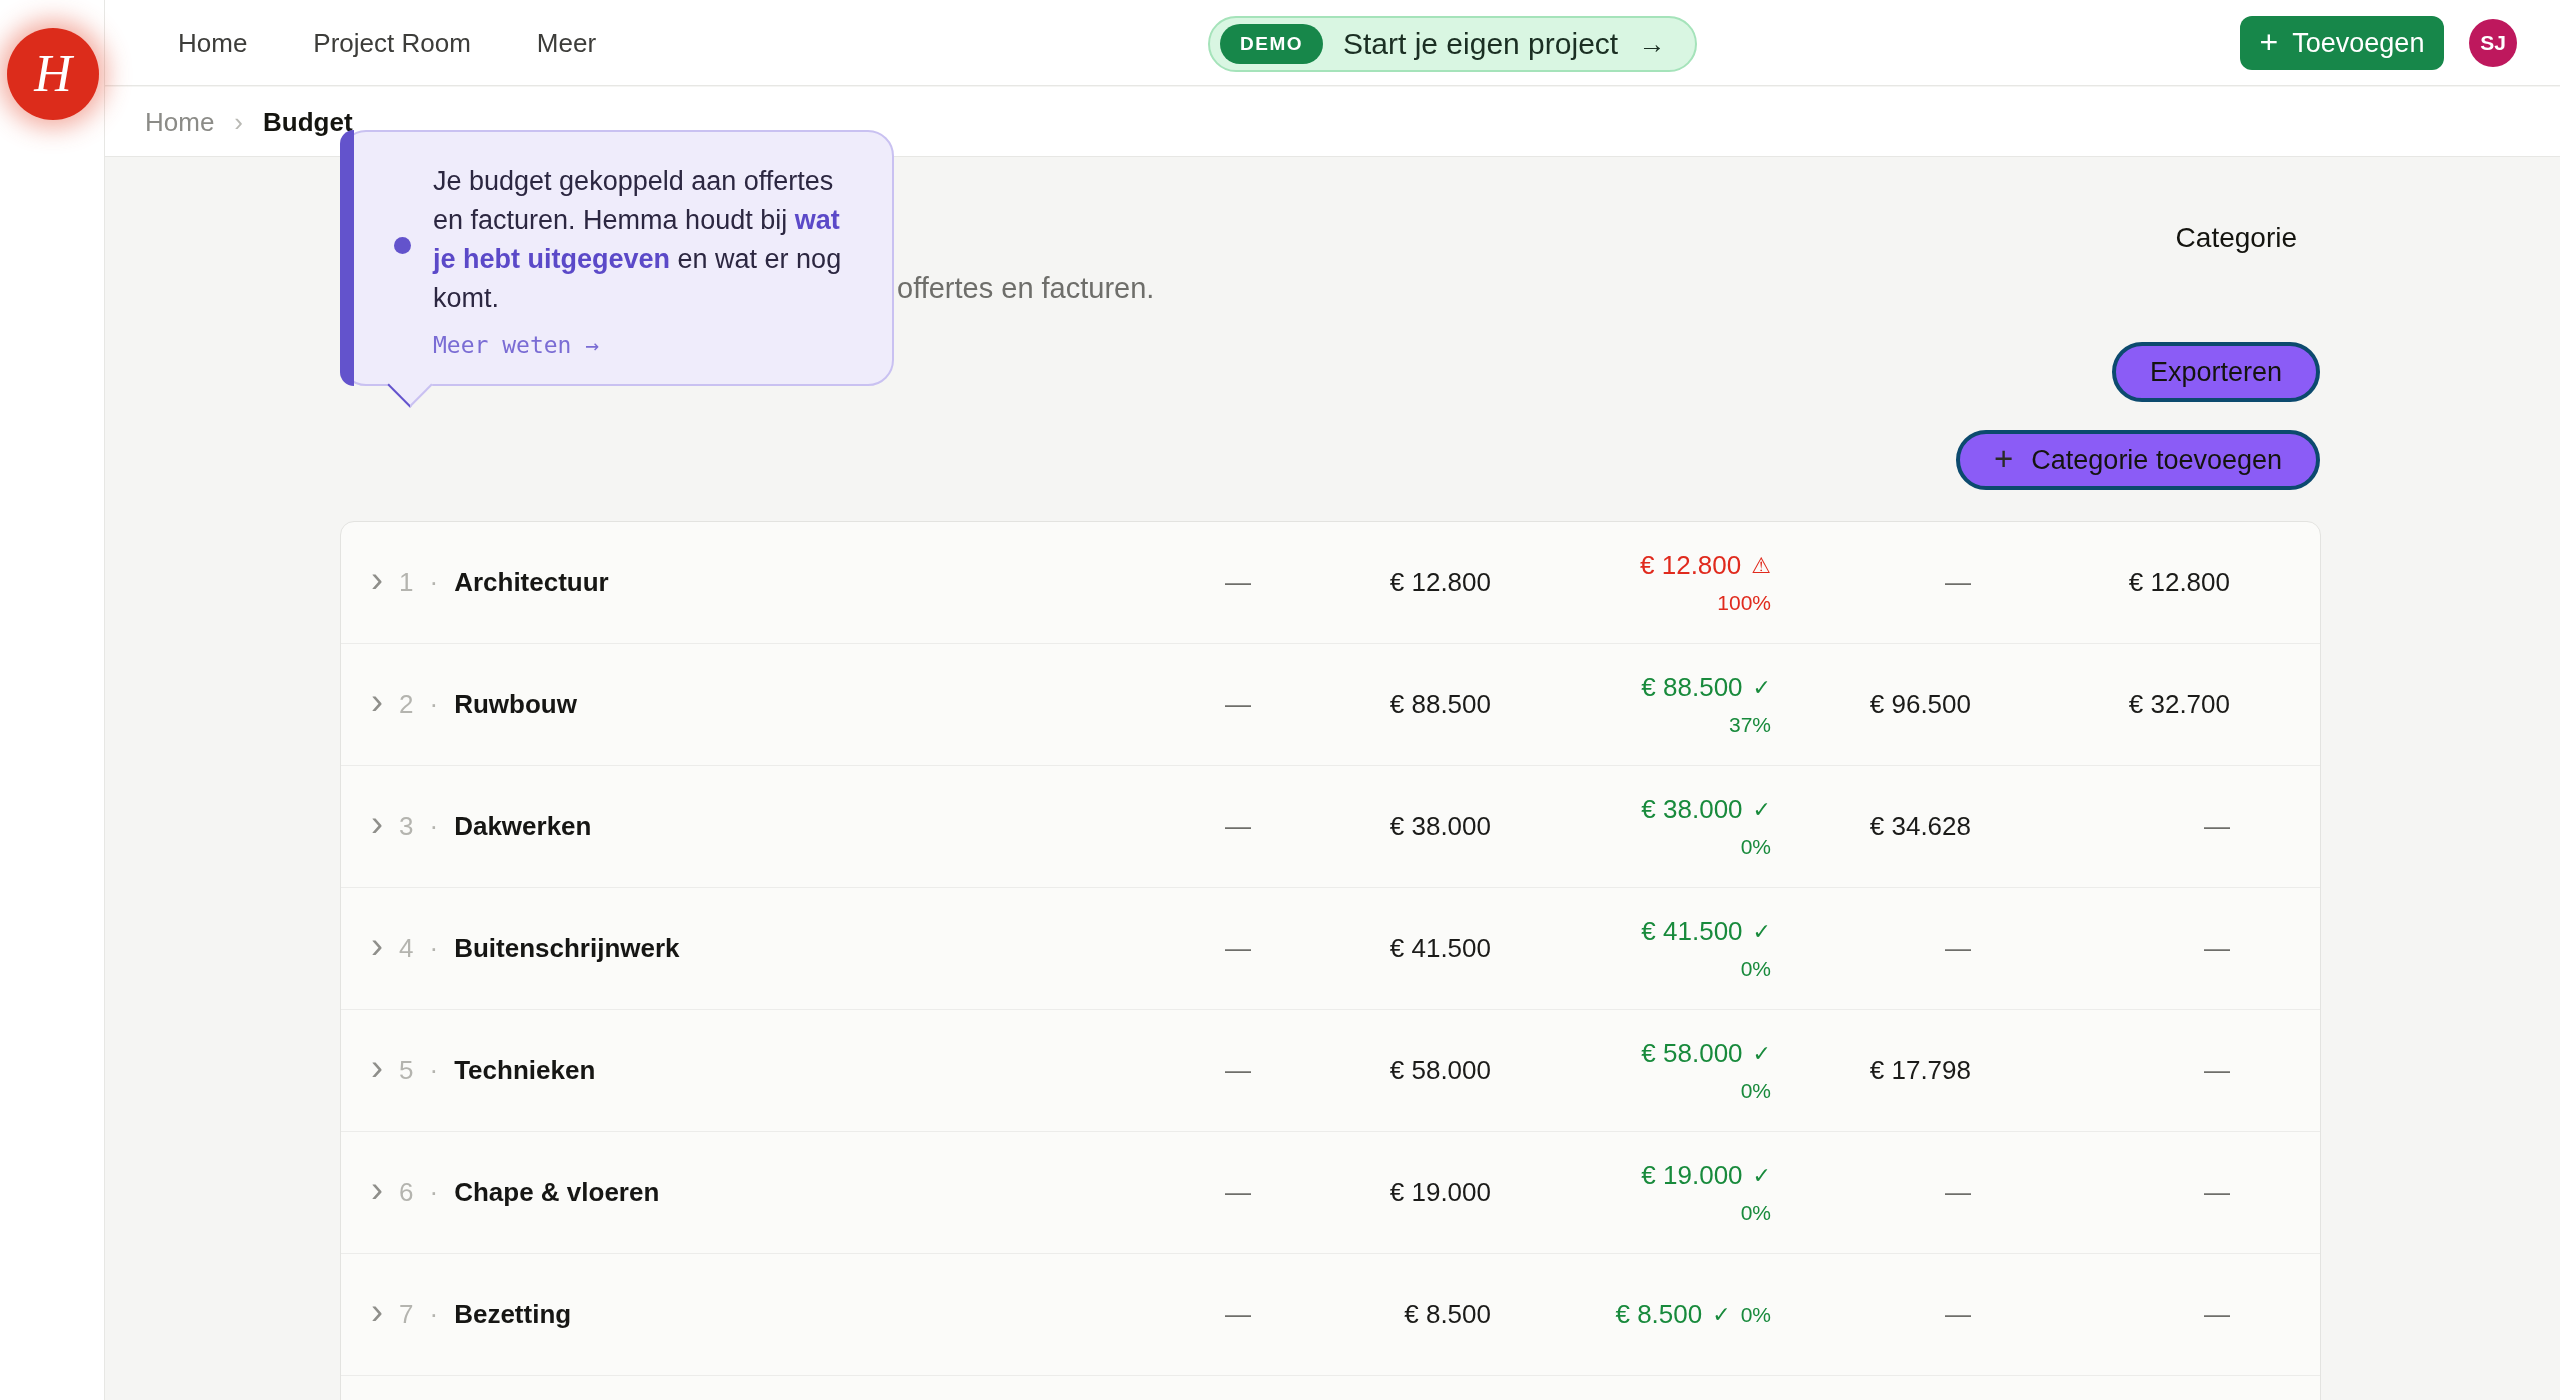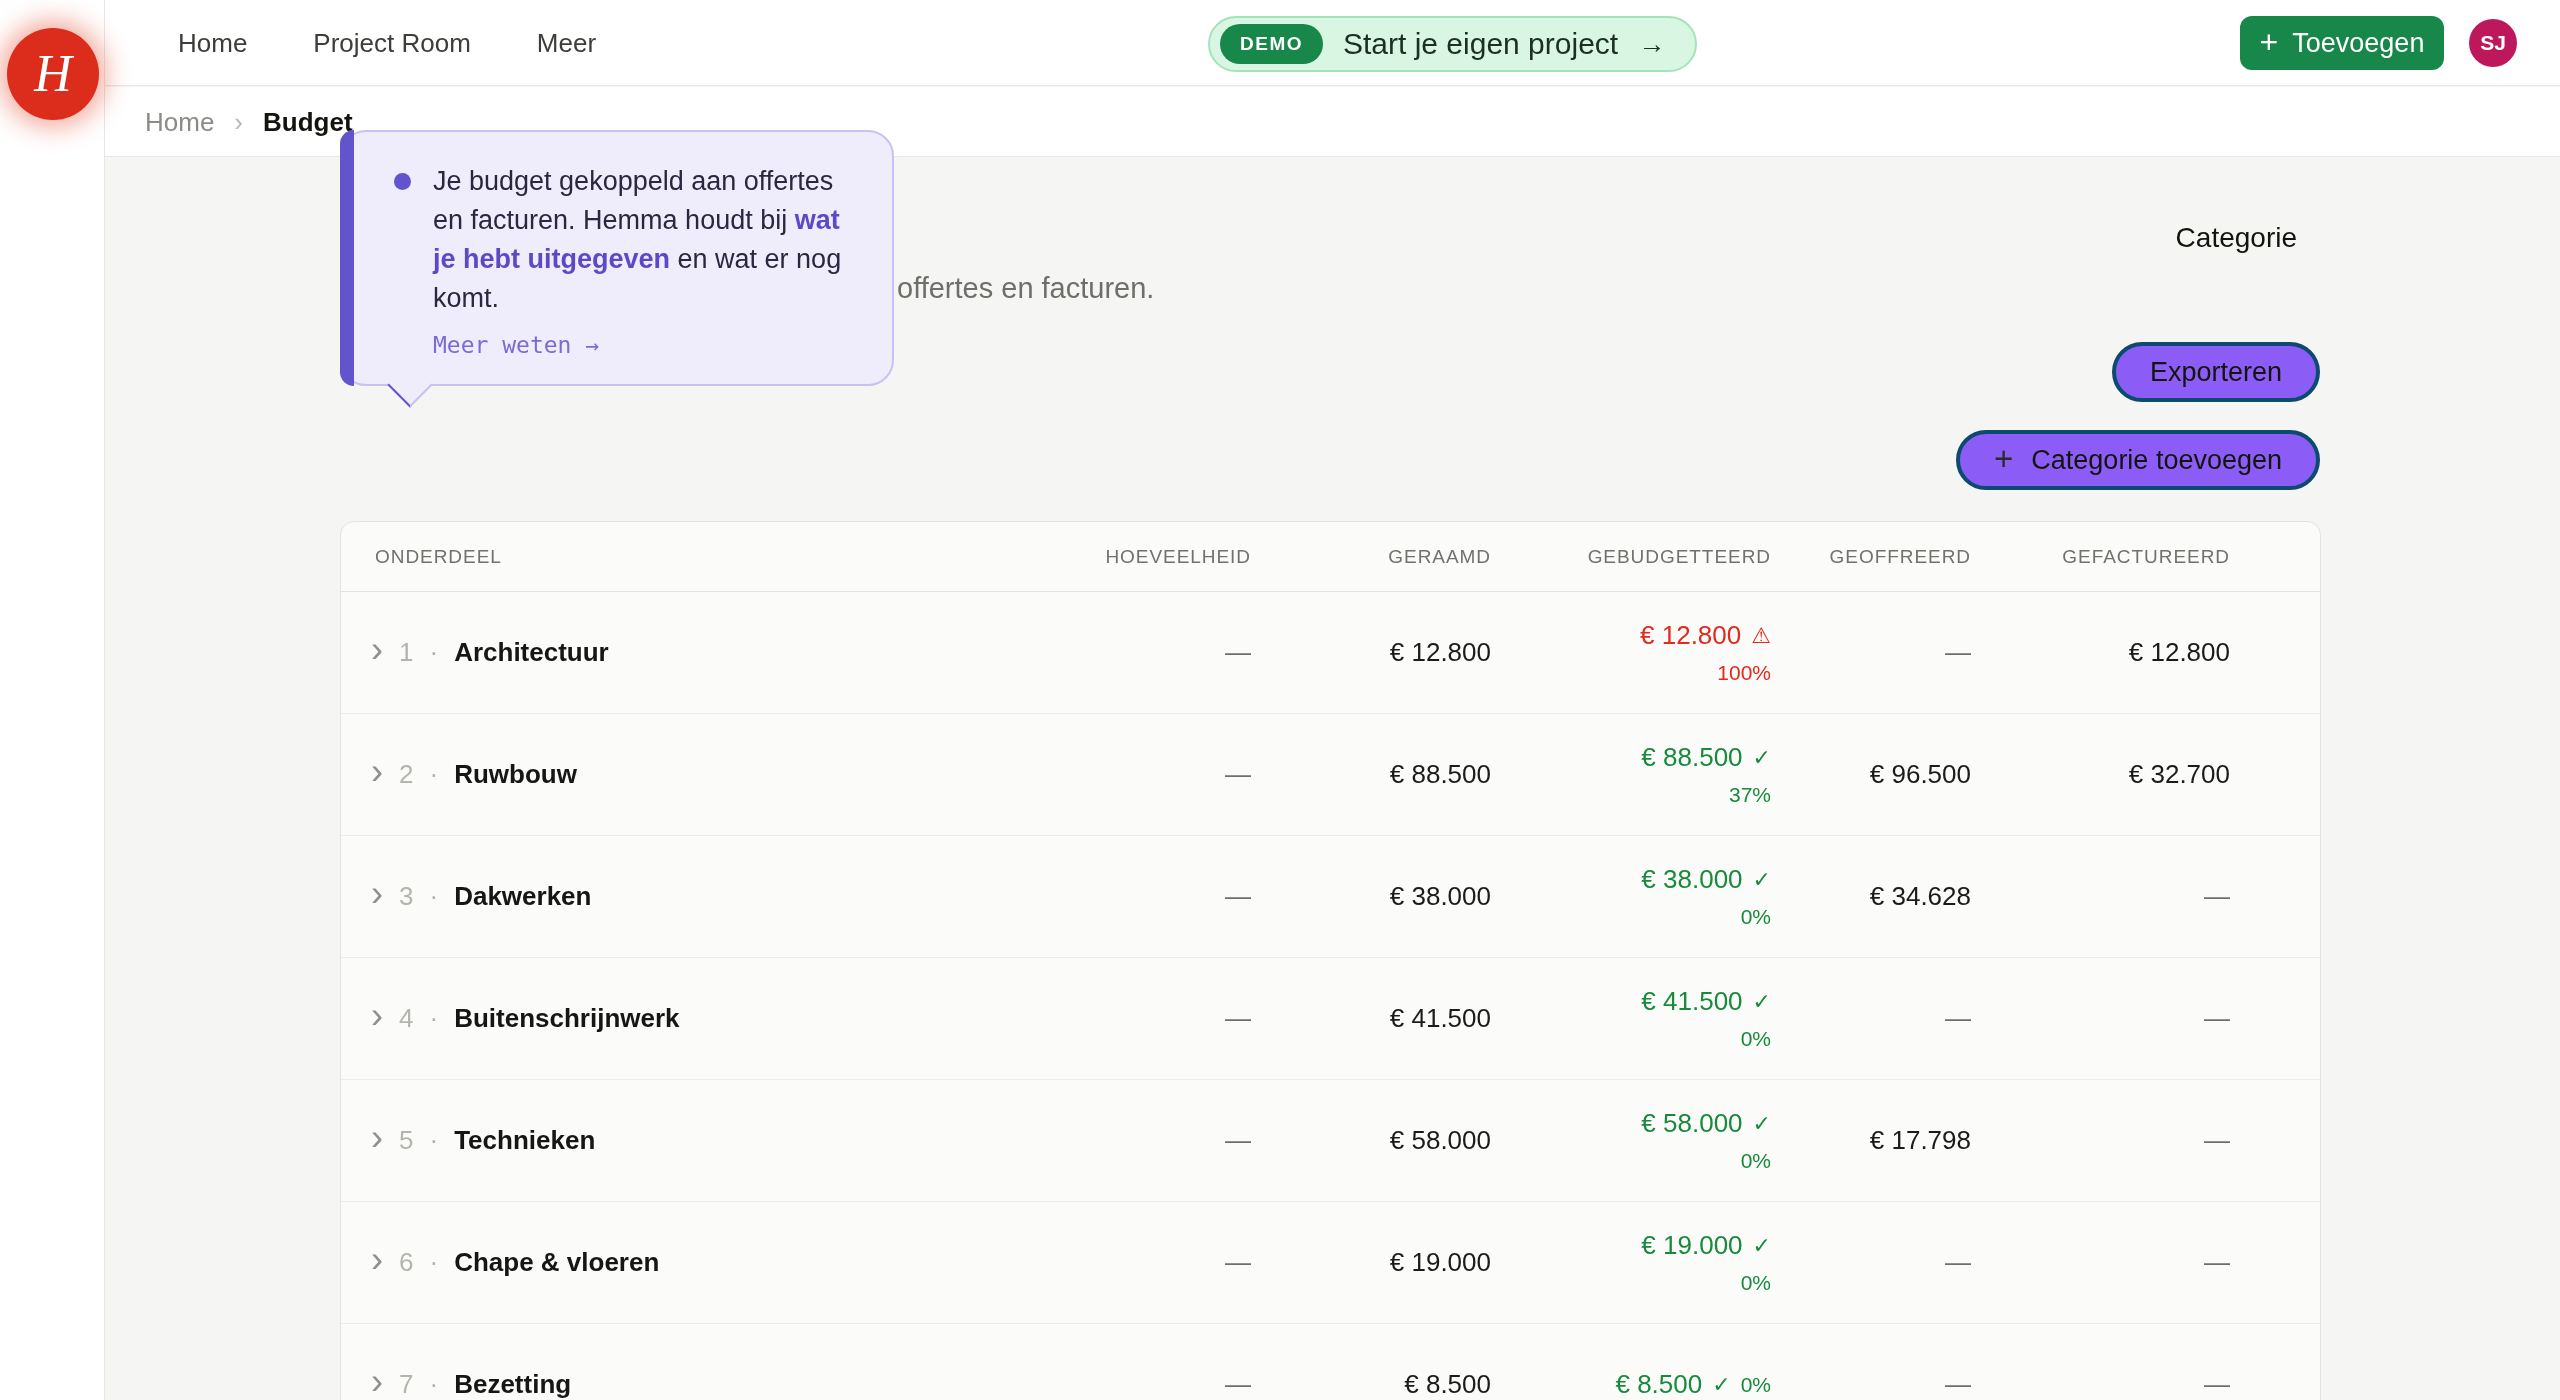--- a/index.html
+++ b/index.html
@@ -57,21 +57,21 @@
 
   
   .tooltip { position:absolute; left:340px; top:130px; width:554px; min-height:213px;
     background:#efecfb; border:2px solid #c9c1f1; border-radius:26px; z-index:40;
     padding:30px 40px 26px 40px; }
   .tooltip::before { content:""; position:absolute; left:-2px; top:-2px; bottom:-2px; width:14px;
     background:#6353cc; border-radius:26px 0 0 26px; }
   .tooltip-pointer { position:absolute; left:52px; bottom:-17px; width:32px; height:32px;
     background:#efecfb; border-right:2px solid #c9c1f1; border-bottom:2px solid #6353cc;
     transform:rotate(45deg); }
-  .tooltip-row { display:flex; gap:22px; }
+  .tooltip-row { display:flex; gap:22px;align-items:center; }
   .tooltip-bullet { flex:0 0 auto; width:17px; height:17px; border-radius:50%;
     background:#6353cc; margin-top:11px; margin-left:12px; }
   .tooltip-text { font-size:27px; line-height:39px; color:#2c2741; }
   .tooltip-text b { color:#5b49c8; font-weight:bold; }
   .tooltip-link { display:block; margin:14px 0 0 51px;
     font-family:"DejaVu Sans Mono","Liberation Mono",monospace;
     font-size:23px; color:#7a6cd4; cursor:pointer; }
 
   
   .import-link { position:absolute; top:222px; right:263px; font-size:28px; font-weight:500;
@@ -158,28 +158,20 @@
 <span class="import-link">Categorie</span>
 <button class="pill-btn export-btn">
   <span>Exporteren</span>
 </button>
 <button class="pill-btn addcat-btn">
   <span class="plus">+</span>
   <span>Categorie toevoegen</span>
 </button>
 
 <div class="budget-table">
-  <div class="thead">
-    <span class="th">ONDERDEEL</span>
-    <span class="th">HOEVEELHEID</span>
-    <span class="th">GERAAMD</span>
-    <span class="th">GEBUDGETTEERD</span>
-    <span class="th">GEOFFREERD</span>
-    <span class="th">GEFACTUREERD</span>
-  </div>
   <div id="table-body">
   <div class="trow">
     <div class="cell name-cell">
       <span class="row-chevron">›</span>
       <span class="row-num">1</span>
       <span class="row-dot">·</span>
       <span class="row-name">Architectuur</span>
     </div>
     <span class="cell dash">—</span>
     <span class="cell">€ 12.800</span>

